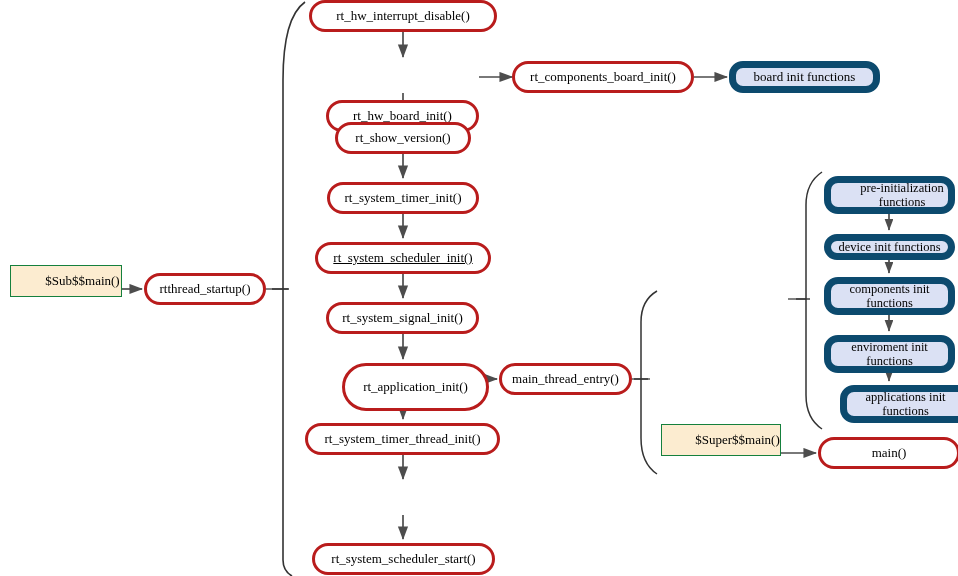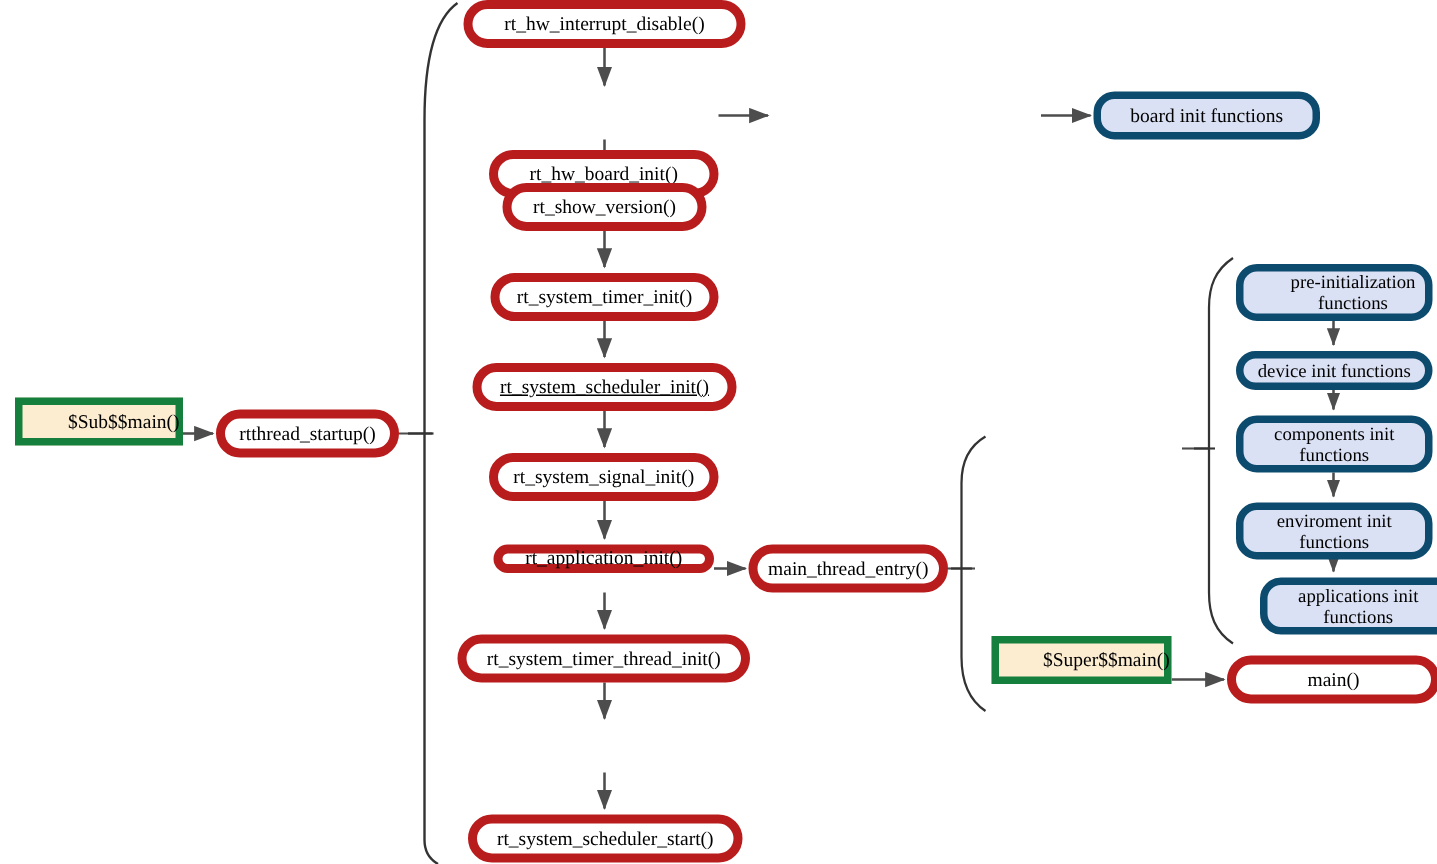--- a/index.html
+++ b/index.html
@@ -28,34 +28,34 @@
   .node {
     position: absolute;
     box-sizing: border-box;
     display: flex;
     align-items: center;
     justify-content: center;
     text-align: center;
     line-height: 1.12;
     color: #000000;
     background: #ffffff;
-    border: 6px solid #b91c1c;
+    border: 3px solid #b91c1c;
     border-radius: 999px;
     font-size: 13px;
     z-index: 2;
     white-space: pre-line;
   }
   .node.rect {
     border-radius: 0px;
-    border: 5px solid #15803d;
+    border: 1px solid #15803d;
     padding-left: 33px;
   }
   .node.blue {
     background: #dbe1f4;
-    border: 5px solid #0c4a6e;
+    border: 7px solid #0c4a6e;
     border-radius: 14px;
   }
   .node.yellow {
     background: #fcecd0;
   }
   .node.two-line {
     line-height: 1.16;
     font-size: 12.5px;
   }
 </style>
@@ -133,27 +133,28 @@
   <div class="node" style="left:326px; top:61px; width:153px; height:32px;margin-top:39px;">rt_hw_board_init()</div>
 
   <div class="node" style="left:335px; top:122px; width:136px; height:32px;">rt_show_version()</div>
 
   <div class="node" style="left:327px; top:182px; width:152px; height:32px;">rt_system_timer_init()</div>
 
   <div class="node" style="left:315px; top:242px; width:176px; height:32px;text-decoration:underline;">rt_system_scheduler_init()</div>
 
   <div class="node" style="left:326px; top:302px; width:153px; height:32px;">rt_system_signal_init()</div>
 
-  <div class="node" style="left:329px; top:363px; width:147px; height:19px;">rt_application_init()</div>
+  <div class="node" style="left:342px; top:363px; width:147px; height:48px;">rt_application_init()</div>
 
   <div class="node" style="left:305px; top:423px; width:195px; height:32px;">rt_system_timer_thread_init()</div>
 
 
   <div class="node" style="left:312px; top:543px; width:183px; height:32px;">rt_system_scheduler_start()</div>
 
+  <div class="node" style="left:512px; top:61px; width:182px; height:32px;">rt_components_board_init()</div>
 
   <div class="node blue" style="left:729px; top:61px; width:151px; height:32px;">board init functions</div>
 
   <div class="node" style="left:499px; top:363px; width:133px; height:32px;">main_thread_entry()</div>
 
 
   <div class="node rect yellow" style="left:661px; top:424px; width:120px; height:32px;">$Super$$main()</div>
 
   <div class="node" style="left:818px; top:437px; width:142px; height:32px;">main()</div>
 

